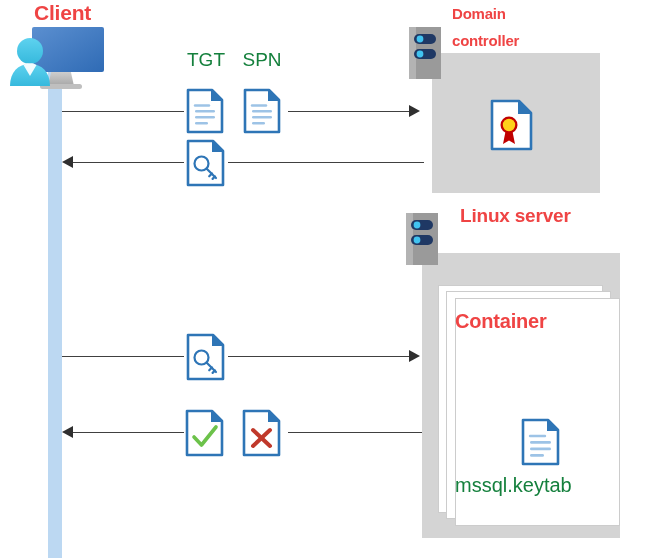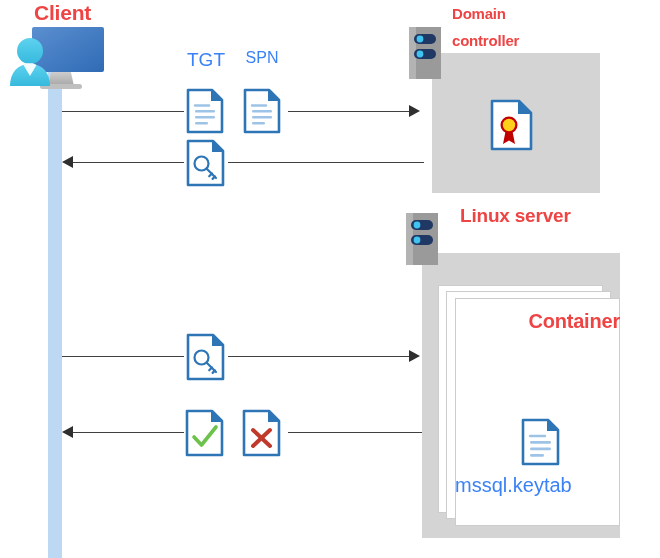--- a/index.html
+++ b/index.html
@@ -23,21 +23,21 @@
   }
   .abs { position: absolute; }
 
   
   .title-bold {
     font-weight: bold;
     color: #ef4444;
     letter-spacing: -0.2px;
   }
   .label-plain {
-    color: #3b82f6;
+    color: #15803d;
     font-weight: normal;
   }
 
   
   #client-lifeline {
     left: 48px;
     top: 72px;
     width: 14px;
     height: 486px;
     background: #bcd8f2;
@@ -116,21 +116,21 @@
     <svg width="38" height="46" viewBox="0 0 38 46">
       <path d="M2 2 L26 2 L36 12 L36 44 L2 44 Z" fill="#ffffff" stroke="#2e75b6" stroke-width="2.6" stroke-linejoin="round"></path>
       <path d="M25 2 L36 13 L25 13 Z" fill="#2e75b6"></path>
       <rect x="9" y="22" width="20" height="2.6" rx="1.3" fill="#9dc3e6"></rect>
       <rect x="9" y="28" width="20" height="2.6" rx="1.3" fill="#9dc3e6"></rect>
       <rect x="9" y="34" width="13" height="2.6" rx="1.3" fill="#9dc3e6"></rect>
       <path d="M9 17.5 L23 17.5" stroke="#9dc3e6" stroke-width="2.4" stroke-linecap="round"></path>
     </svg>
   </div>
 
-  <div class="abs label-plain" style="left:237px; top:49px; width:50px; text-align:center; font-size:16px;">SPN</div>
+  <div class="abs label-plain" style="left:237px; top:49px; width:50px; text-align:center; font-size:19px;">SPN</div>
   <div class="abs" style="left:243px; top:88px;">
     <svg width="38" height="46" viewBox="0 0 38 46">
       <path d="M2 2 L26 2 L36 12 L36 44 L2 44 Z" fill="#ffffff" stroke="#2e75b6" stroke-width="2.6" stroke-linejoin="round"></path>
       <path d="M25 2 L36 13 L25 13 Z" fill="#2e75b6"></path>
       <rect x="9" y="22" width="20" height="2.6" rx="1.3" fill="#9dc3e6"></rect>
       <rect x="9" y="28" width="20" height="2.6" rx="1.3" fill="#9dc3e6"></rect>
       <rect x="9" y="34" width="13" height="2.6" rx="1.3" fill="#9dc3e6"></rect>
       <path d="M9 17.5 L23 17.5" stroke="#9dc3e6" stroke-width="2.4" stroke-linecap="round"></path>
     </svg>
   </div>
@@ -194,21 +194,21 @@
       <circle cx="11" cy="27" r="3.4" fill="#41c3f0"></circle>
     </svg>
   </div>
 
   <div class="abs title-bold" style="left:460px; top:202px; width:200px; font-size:19px; line-height:27px;">Linux server</div>
 
   <div class="abs container-card" style="left:438px; top:285px; width:165px; height:228px;"></div>
   <div class="abs container-card" style="left:446px; top:291px; width:165px; height:228px;"></div>
   <div class="abs container-card" style="left:455px; top:298px; width:165px; height:228px;"></div>
 
-  <div class="abs title-bold" style="left:455px; top:310px; width:165px; text-align:right; font-size:20px;">Container</div>
+  <div class="abs title-bold" style="left:455px; top:310px; width:165px; text-align:left; font-size:20px;">Container</div>
 
 
   <div class="abs" style="left:521px; top:418px;">
     <svg width="40" height="48" viewBox="0 0 40 48">
       <path d="M2 2 L27 2 L37 12 L37 46 L2 46 Z" fill="#ffffff" stroke="#2e75b6" stroke-width="2.6" stroke-linejoin="round"></path>
       <path d="M26 2 L37 13 L26 13 Z" fill="#2e75b6"></path>
       <path d="M9 18 L24 18" stroke="#9dc3e6" stroke-width="2.4" stroke-linecap="round"></path>
       <rect x="9" y="23" width="21" height="2.8" rx="1.4" fill="#9dc3e6"></rect>
       <rect x="9" y="29.5" width="21" height="2.8" rx="1.4" fill="#9dc3e6"></rect>
       <rect x="9" y="36" width="14" height="2.8" rx="1.4" fill="#9dc3e6"></rect>

